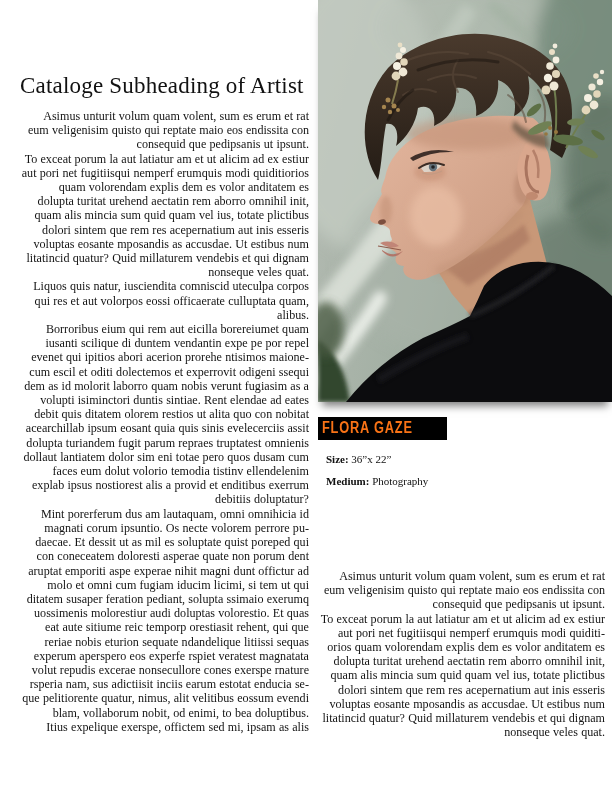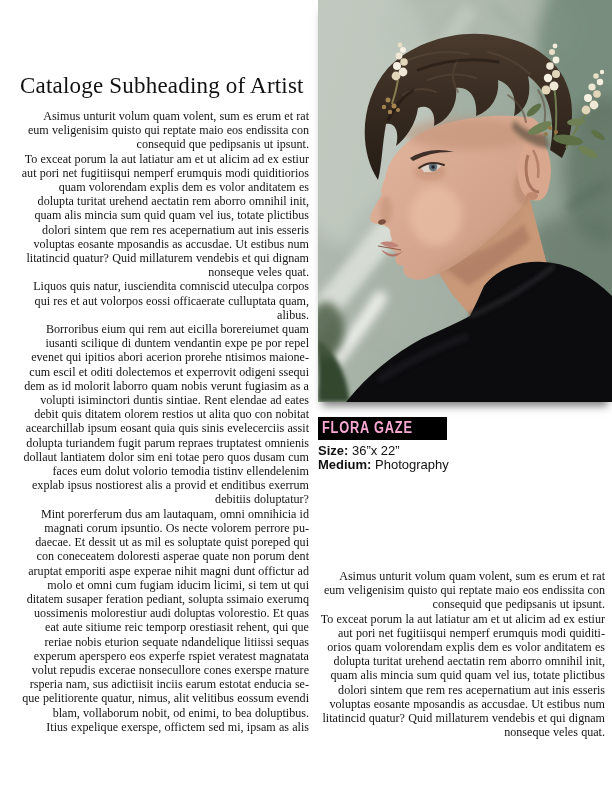--- a/index.html
+++ b/index.html
@@ -33,29 +33,29 @@
     box-shadow:0 8px 8px -4px rgba(0,0,0,.5);
   }
   .photo svg { display:block; }
 
   
   .caption {
     position:absolute; left:318px; top:417px; width:285px;
     font-family:"Liberation Sans", sans-serif;
   }
   .titlebar {
-    background:#000000; color:#f9a8d4;
+    background:#000000; color:#f97316;
     display:inline-block; padding:2px 12px 3px 4px; margin:0 0 4px 0;
   }
   .titlebar span {
     display:inline-block; font-weight:700; font-size:16px; line-height:17px;
     letter-spacing:1px; transform:scaleX(.8); transform-origin:0 50%;
     white-space:nowrap;
   }
-  .meta { margin:0; font-size:13px; line-height:14px; color:#101010; }
+  .meta { margin:8px; font-size:11px; line-height:14px; color:#101010;font-family:Liberation Serif, serif; }
   .meta strong { font-weight:700; }
 
   
   .col-right { position:absolute; left:318px; top:569px; width:287px; }
 </style>
 </head>
 <body>
 
 <div class="page">
 

